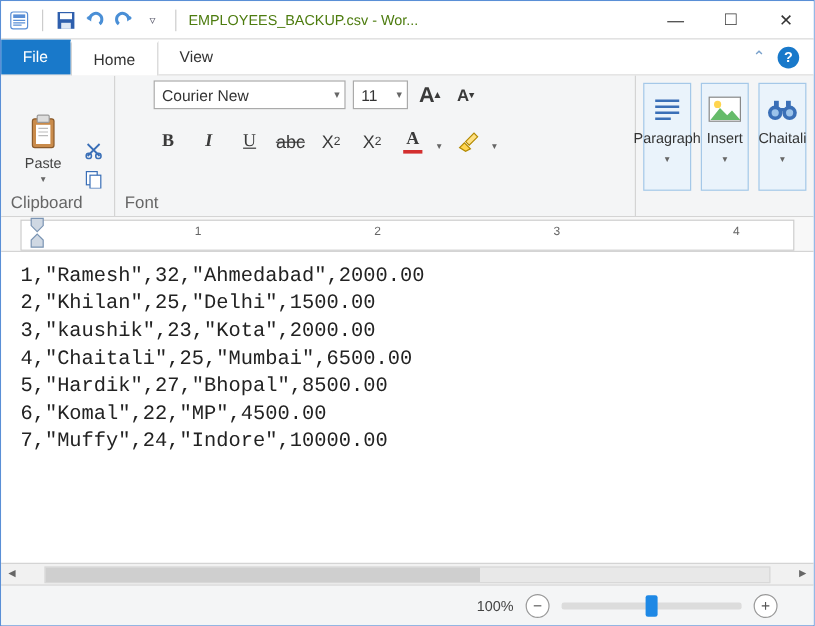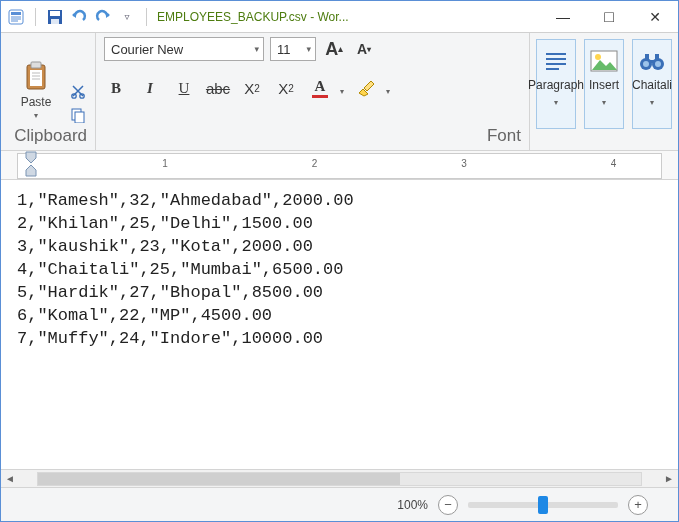--- a/index.html
+++ b/index.html
@@ -22,21 +22,21 @@
   .tab.file { background: #1979ca; color: #fff; }
   .tab.active { background: #fff; border-top: 2px solid #fff; border-left: 1px solid #d4d4d4; border-right: 1px solid #d4d4d4; position: relative; top: 1px; }
   .tab-spacer { flex: 1; }
   .tab-help { display: flex; align-items: center; gap: 10px; padding: 0 12px; }
   .help-circle { width: 18px; height: 18px; border-radius: 50%; background: #1979ca; color: #fff; font-size: 12px; font-weight: bold; display: flex; align-items: center; justify-content: center; }
 
   
   .ribbon { display: flex; background: #f4f5f6; border-bottom: 1px solid #d4d4d4; height: 118px; }
   .group { display: flex; flex-direction: column; border-right: 1px solid #d4d4d4; padding: 4px 8px 2px 8px; }
   .group-body { flex: 1; display: flex; align-items: flex-end; gap: 6px; }
-  .group-label { text-align: right; font-size: 17px; color: #666; padding: 2px 0; }
+  .group-label { text-align: left; font-size: 14px; color: #666; padding: 2px 0; }
   .bigbtn { display: flex; flex-direction: column; align-items: center; justify-content: center; width: 54px; gap: 2px; font-size: 12px; color: #444; padding: 4px 2px; }
   .bigbtn .ico { width: 32px; height: 32px; display:flex; align-items:center; justify-content:center; }
   .smallcol { display: flex; flex-direction: column; gap: 6px; padding-top: 6px; }
   .smallico { width: 18px; height: 18px; display:flex; align-items:center; justify-content:center; }
 
   .font-group { flex-direction: column; }
   .font-row1 { display: flex; align-items: center; gap: 6px; }
   .font-row2 { display: flex; align-items: center; gap: 10px; margin-top: 10px; }
   .combo { background: #fff; border: 1px solid #aaa; height: 24px; display: flex; align-items: center; padding: 0 4px 0 6px; font-size: 13px; color: #333; }
   .combo .caret { margin-left: auto; font-size: 9px; color: #666; padding-left: 6px; }
@@ -120,20 +120,30 @@
     <span class="title-sep"></span>
     <div class="title-text">EMPLOYEES_BACKUP.csv - Wor...</div>
     <div class="title-spacer"></div>
     <div class="win-controls">
       <div class="win-btn">—</div>
       <div class="win-btn" style="font-size:16px;">□</div>
       <div class="win-btn">✕</div>
     </div>
   </div>
 
+  <div class="tabs">
+    <div class="tab file">File</div>
+    <div class="tab active">Home</div>
+    <div class="tab">View</div>
+    <div class="tab-spacer"></div>
+    <div class="tab-help">
+      <span style="color:#7aa2cc;font-size:13px;">⌃</span>
+      <span class="help-circle">?</span>
+    </div>
+  </div>
 
   <div class="ribbon">
 
     <div class="group">
       <div class="group-body">
         <div class="bigbtn">
           <span class="ico">
             <svg width="30" height="32">
                 <rect x="6" y="4" width="18" height="24" rx="2" fill="#c98b4b" stroke="#8a5a2b"></rect>
                 <rect x="10" y="1" width="10" height="6" rx="1" fill="#ddd" stroke="#999"></rect>
@@ -159,21 +169,21 @@
                 <rect x="2" y="2" width="9" height="11" fill="#fff" stroke="#3a6fb7"></rect>
                 <rect x="5" y="5" width="9" height="11" fill="#fff" stroke="#3a6fb7"></rect>
               </svg>
           </span>
         </div>
       </div>
       <div class="group-label">Clipboard</div>
     </div>
 
     <div class="group" style="flex:1;">
-      <div class="group-body font-group" style="flex-direction:column; align-items:flex-start;">
+      <div class="group-body font-group" style="flex-direction:column; align-items:flex-start;margin-left:24px;">
         <div class="font-row1">
           <div class="combo font">
             <span>Courier New</span>
             <span class="caret">▾</span>
           </div>
           <div class="combo size">
             <span>11</span>
             <span class="caret">▾</span>
           </div>
           <span class="fbtn Aa" style="font-size:18px;">

